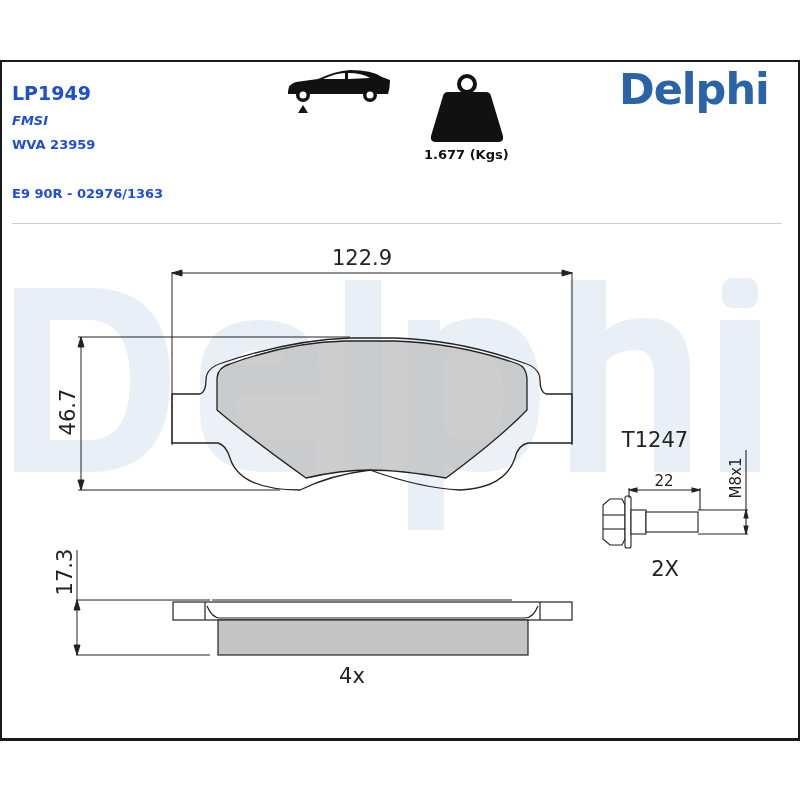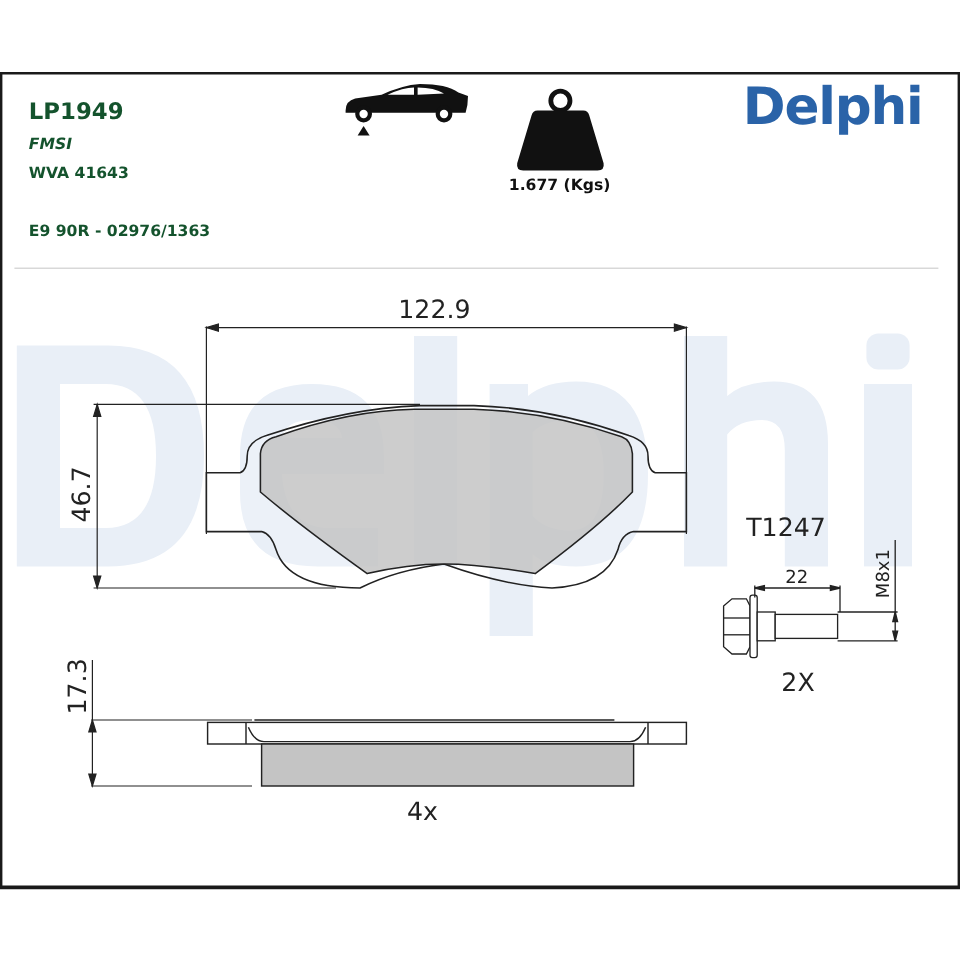--- a/index.html
+++ b/index.html
@@ -1,18 +1,18 @@
 <!DOCTYPE html>
 <html><head>
 <meta charset="utf-8">
 <style>
   html, body { margin: 0; padding: 0; background: #ffffff; }
   body { width: 800px; height: 800px; position: relative; overflow: hidden; font-family: "DejaVu Sans", sans-serif; }
   .frame { position: absolute; left: 0; top: 60px; width: 796px; height: 676px; border: 2px solid #1a1a1a; border-right-width: 3px; border-bottom-width: 3px; box-sizing: content-box; }
-  .hdr-text { position: absolute; left: 24px; font-weight: bold; color: #14532d; }
+  .hdr-text { position: absolute; left: 12px; font-weight: bold; color: #1d4ed8; }
   #part-no { top: 82px; font-size: 19px; }
   #fmsi { top: 113px; font-size: 13px; font-style: italic; }
   #wva { top: 137px; font-size: 13px; }
   #ece { top: 186px; font-size: 13px; }
   #weight-label { position: absolute; left: 424px; top: 147px; font-size: 13px; font-weight: bold; color: #111; }
   #brand-logo { position: absolute; left: 619px; top: 64px; font-size: 43px; font-weight: bold; color: #2a63a8; letter-spacing: -1px; font-style: normal; }
   .sep { position: absolute; left: 12px; top: 223px; width: 770px; height: 1px; background: #cfcfcf; }
   svg.drawing { position: absolute; left: 0; top: 0; }
   .dim { font-family: "DejaVu Sans", sans-serif; fill: #222; }
 </style>
@@ -110,17 +110,17 @@
   <g fill="#111">
     <circle cx="467" cy="84" r="8" fill="none" stroke="#111" stroke-width="4"></circle>
     <path d="M448 92 L486 92 Q490 92 491 96 L503 136 Q504 142 498 142 L436 142 Q430 142 431 136 L443 96 Q444 92 448 92 Z"></path>
   </g>
 </svg>
 
 <div class="frame"></div>
 
 <div class="hdr-text" id="part-no">LP1949</div>
 <div class="hdr-text" id="fmsi">FMSI</div>
-<div class="hdr-text" id="wva">WVA 41643</div>
+<div class="hdr-text" id="wva">WVA 23959</div>
 <div class="hdr-text" id="ece">E9 90R - 02976/1363</div>
 <div id="weight-label">1.677 (Kgs)</div>
 <div id="brand-logo">Delphi</div>
 <div class="sep"></div>
 
 </body></html>

